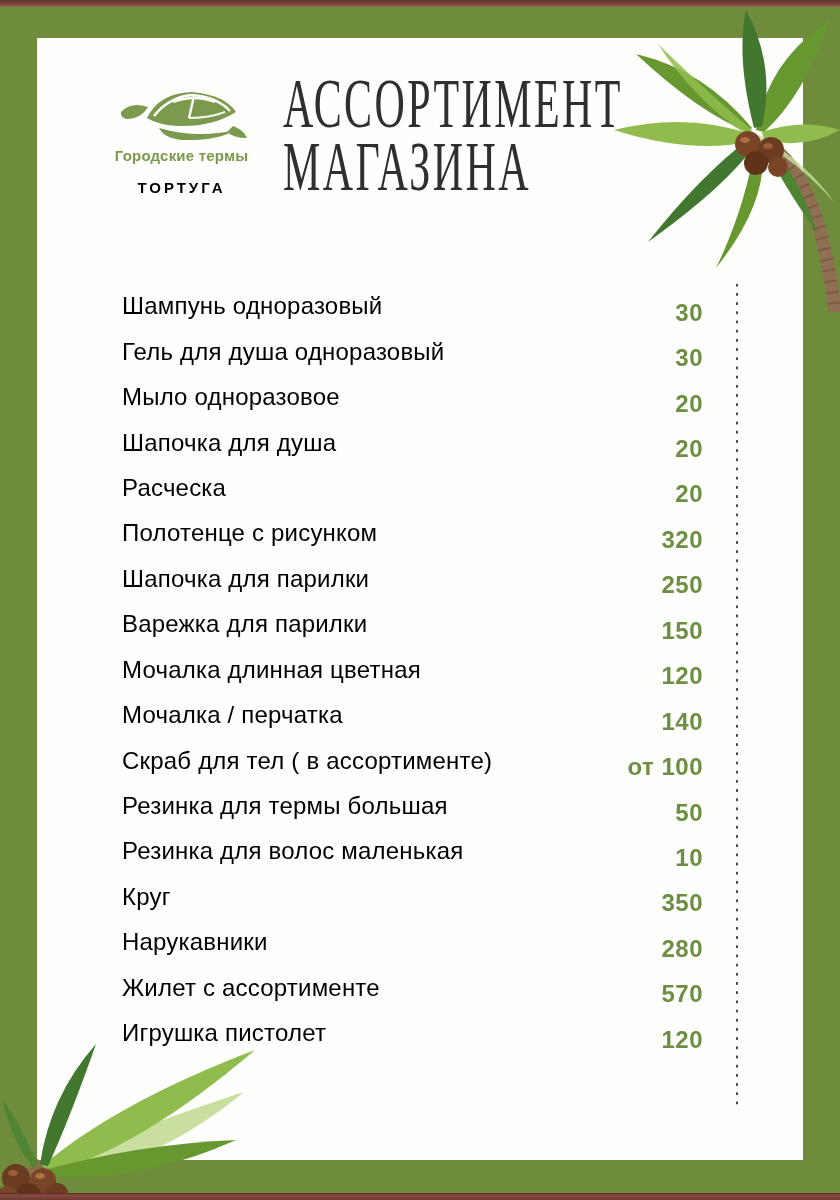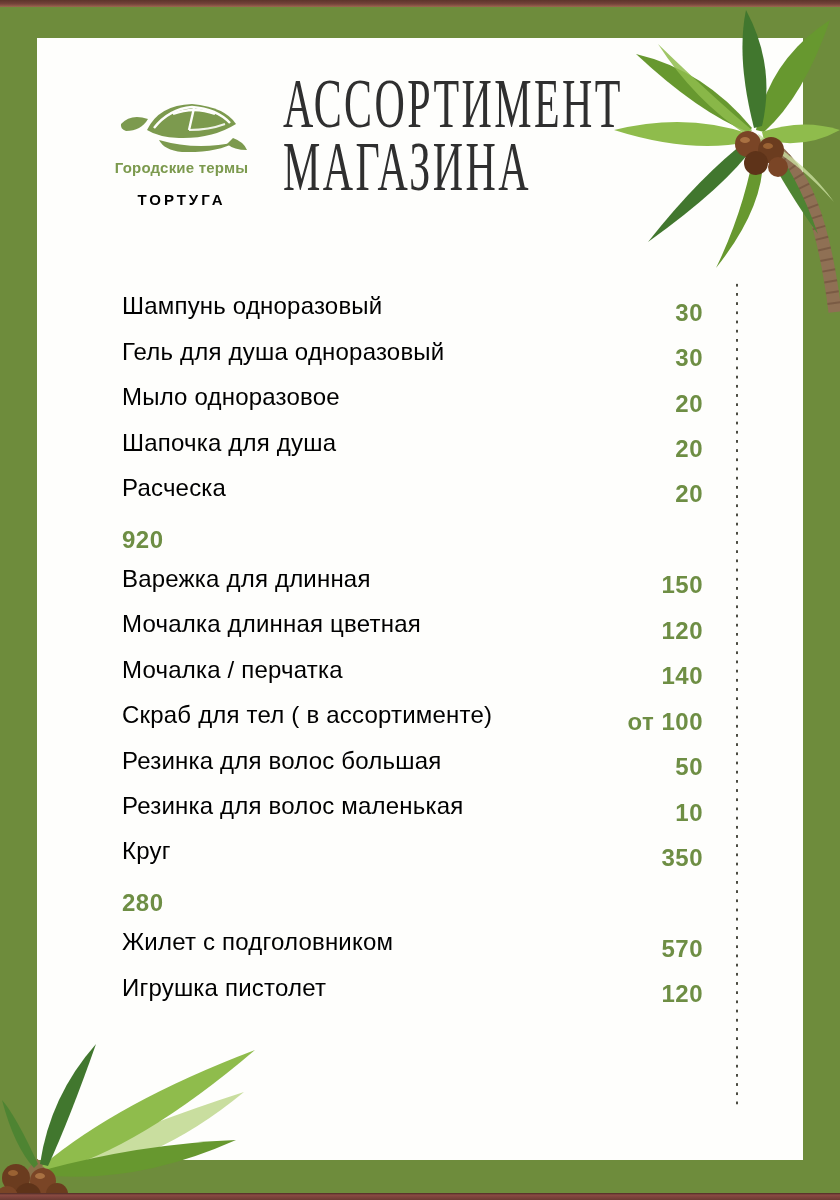--- a/index.html
+++ b/index.html
@@ -5,21 +5,21 @@
   html,body{margin:0;padding:0;background:#e8e8e8;}
   .page{position:relative;width:840px;height:1200px;background:#6E8C3C;overflow:hidden;
         font-family:"Liberation Sans",sans-serif;}
   .edge-top{position:absolute;left:0;top:0;width:840px;height:7px;
         background:linear-gradient(180deg,#5C342B 0%,#74423A 55%,#9C6950 100%);}
   .edge-bottom{position:absolute;left:0;bottom:0;width:840px;height:7px;
         background:linear-gradient(0deg,#6B3A33 0%,#8A4A42 70%,#4E2C26 100%);}
   .sheet{position:absolute;left:37px;top:38px;width:766px;height:1122px;background:#FEFEFC;}
 
   
-  .logo{position:absolute;left:104px;top:100px;width:155px;text-align:center;}
+  .logo{position:absolute;left:104px;top:88px;width:155px;text-align:center;}
   .logo svg{display:block;margin:0 auto;}
   .logo-line1{margin-top:4px;font-size:15px;font-weight:700;color:#7C9A4E;letter-spacing:.2px;}
   .logo-line2{margin-top:15px;font-size:15px;font-weight:700;color:#000000;letter-spacing:3px;}
 
   
   .title{position:absolute;left:283px;top:72px;transform:scaleX(.60);transform-origin:left top;
         font-family:"Liberation Serif",serif;font-weight:400;color:#2F2F2F;
         font-size:70px;line-height:63px;letter-spacing:4px;white-space:nowrap;}
 
   
@@ -116,55 +116,61 @@
       </div>
       <div class="row">
         <span class="label">Шапочка для душа</span>
         <span class="price">20</span>
       </div>
       <div class="row">
         <span class="label">Расческа</span>
         <span class="price">20</span>
       </div>
       <div class="row">
-        <span class="price">920</span>
+        <span class="label">Полотенце с рисунком</span>
+        <span class="price">320</span>
       </div>
       <div class="row">
-        <span class="label">Варежка для длинная</span>
+        <span class="label">Шапочка для парилки</span>
+        <span class="price">250</span>
+      </div>
+      <div class="row">
+        <span class="label">Варежка для парилки</span>
         <span class="price">150</span>
       </div>
       <div class="row">
         <span class="label">Мочалка длинная цветная</span>
         <span class="price">120</span>
       </div>
       <div class="row">
         <span class="label">Мочалка / перчатка</span>
         <span class="price">140</span>
       </div>
       <div class="row">
         <span class="label">Скраб для тел ( в ассортименте)</span>
         <span class="price">от 100</span>
       </div>
       <div class="row">
-        <span class="label">Резинка для волос большая</span>
+        <span class="label">Резинка для термы большая</span>
         <span class="price">50</span>
       </div>
       <div class="row">
         <span class="label">Резинка для волос маленькая</span>
         <span class="price">10</span>
       </div>
       <div class="row">
         <span class="label">Круг</span>
         <span class="price">350</span>
       </div>
       <div class="row">
+        <span class="label">Нарукавники</span>
         <span class="price">280</span>
       </div>
       <div class="row">
-        <span class="label">Жилет с подголовником</span>
+        <span class="label">Жилет с ассортименте</span>
         <span class="price">570</span>
       </div>
       <div class="row">
         <span class="label">Игрушка пистолет</span>
         <span class="price">120</span>
       </div>
     </div>
 
   <div class="edge-bottom"></div>
 </div>

